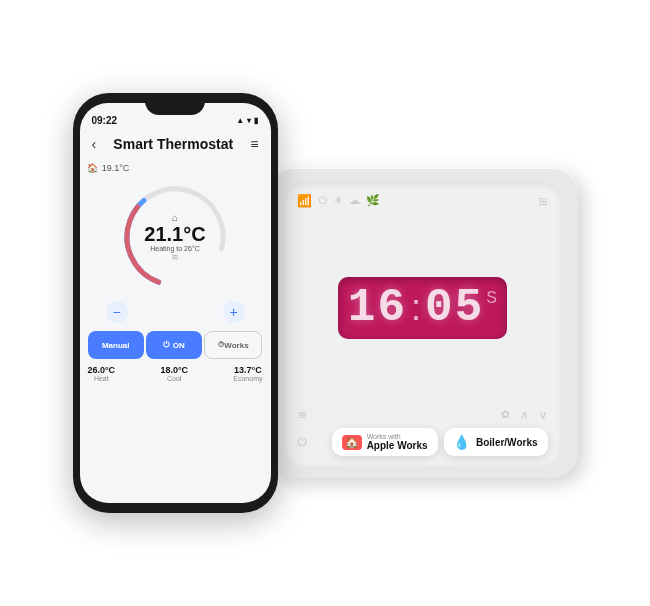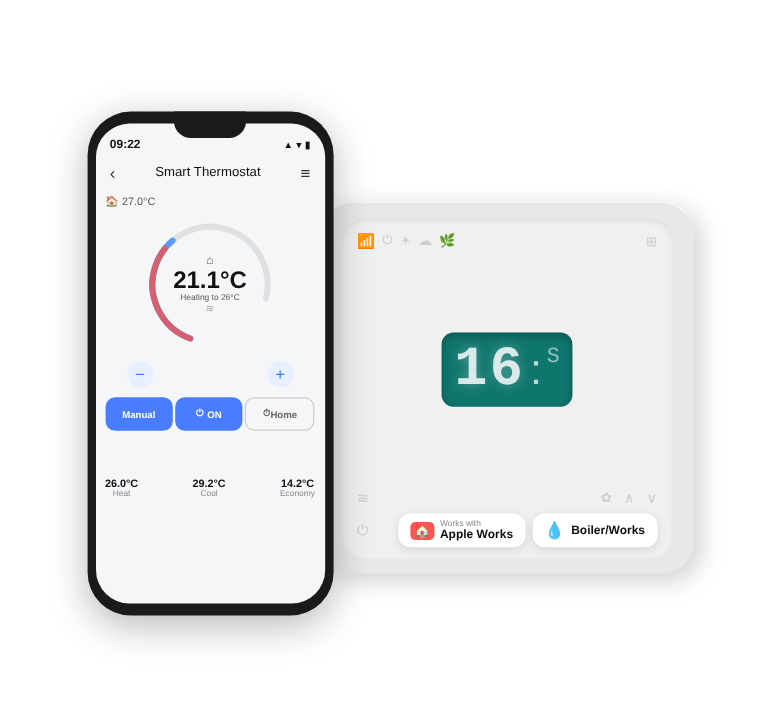--- a/index.html
+++ b/index.html
@@ -70,21 +70,21 @@
     .status-icons { display: flex; gap: 3px; align-items: center; font-size: 8px; }
     
     .nav-bar {
       height: 30px;
       display: flex;
       align-items: center;
       justify-content: space-between;
       padding: 0 12px;
       flex-shrink: 0;
     }
-    .nav-bar .nav-title { font-size: 11px; font-weight: 400; color: #111; }
+    .nav-bar .nav-title { font-size: 14px; font-weight: 700; color: #111; }
     .nav-back { font-size: 14px; color: #333; }
     .nav-menu { font-size: 14px; color: #333; }
     
     .app-content { flex: 1; padding: 4px 8px; display: flex; flex-direction: column; gap: 4px; }
     .home-temp { font-size: 9px; color: #555; display: flex; align-items: center; gap: 3px; }
     
     .thermo-circle-wrap {
       display: flex;
       justify-content: center;
       align-items: center;
@@ -109,21 +109,21 @@
     .mode-btn {
       flex: 1; height: 28px; border-radius: 8px;
       display: flex; align-items: center; justify-content: center;
       font-size: 8px; font-weight: 600; color: white;
     }
     .mode-btn.manual { background: #4a7cff; }
     .mode-btn.on { background: #4a7cff; gap: 3px; }
     .mode-btn.auto { background: transparent; border: 1px solid #ccc; color: #666; }
     
     .presets-row { display: flex; justify-content: space-between; margin-top: 2px; }
-    .preset-item { text-align: center; margin-top: 33px; }
+    .preset-item { text-align: center; }
     .preset-temp { font-size: 9px; font-weight: 700; color: #111; }
     .preset-label { font-size: 7px; color: #888; }
 
     
     .thermostat-device {
       width: 310px;
       height: 310px;
       background: #e8e8e8;
       border-radius: 26px;
       position: relative;
@@ -200,21 +200,21 @@
       font-weight: 600;
       white-space: nowrap;
     }
     .badge-small { font-size: 7px; color: #888; display: block; font-weight: 400; }
     .badge-apple { color: #111; }
     .badge-boiler { color: #111; }
     .apple-icon { font-size: 14px; }
     .water-icon { font-size: 14px; color: #3a8fff; }
     
     .led-bg {
-      background: #0f766e;
+      background: #be185d;
       border-radius: 10px;
       padding: 8px 10px;
       display: flex;
       align-items: center;
       justify-content: center;
       gap: 2px;
       box-shadow: inset 0 2px 8px rgba(0,0,0,0.3);
     }
   </style>
 </head>
@@ -238,21 +238,21 @@
       <div class="nav-bar">
         <span class="nav-back">‹</span>
         <span class="nav-title">Smart Thermostat</span>
         <span class="nav-menu">≡</span>
       </div>
 
       <div class="app-content">
 
         <div class="home-temp">
           <span>🏠</span>
-          <span>27.0°C</span>
+          <span>19.1°C</span>
         </div>
 
         <div class="thermo-circle-wrap">
           <svg class="thermo-svg" viewBox="0 0 120 120">
 
             <circle cx="60" cy="60" r="48" fill="none" stroke="#e0e0e0" stroke-width="5" stroke-dasharray="251" stroke-dashoffset="30" stroke-linecap="round" transform="rotate(110 60 60)"></circle>
 
             <circle cx="60" cy="60" r="48" fill="none" stroke="#5a9bff" stroke-width="5" stroke-dasharray="100 251" stroke-linecap="round" transform="rotate(110 60 60)"></circle>
 
             <circle cx="60" cy="60" r="48" fill="none" stroke="#d66070" stroke-width="5" stroke-dasharray="251" stroke-dashoffset="160" stroke-linecap="round" transform="rotate(110 60 60)"></circle>
@@ -274,35 +274,35 @@
         </div>
 
         <div class="mode-buttons">
           <div class="mode-btn manual">Manual</div>
           <div class="mode-btn on">
             <span>⏻</span>
             <span>ON</span>
           </div>
           <div class="mode-btn auto">
             <span>⏱</span>
-            <span>Home</span>
+            <span>Works</span>
           </div>
         </div>
 
         <div class="presets-row">
           <div class="preset-item">
             <div class="preset-temp">26.0°C</div>
             <div class="preset-label">Heat</div>
           </div>
           <div class="preset-item">
-            <div class="preset-temp">29.2°C</div>
+            <div class="preset-temp">18.0°C</div>
             <div class="preset-label">Cool</div>
           </div>
           <div class="preset-item">
-            <div class="preset-temp">14.2°C</div>
+            <div class="preset-temp">13.7°C</div>
             <div class="preset-label">Economy</div>
           </div>
         </div>
       </div>
     </div>
   </div>
 
   <div class="thermostat-device">
     <div class="device-inner">
 
@@ -316,20 +316,21 @@
         </div>
         <div class="dev-icons-right">
           <span class="dev-icon" style="color:#ccc;">⊞</span>
         </div>
       </div>
 
       <div class="led-display">
         <div class="led-bg">
           <span class="led-number" style="font-size:46px; color:rgba(255,255,255,0.82); text-shadow: 0 0 10px rgba(255,255,255,0.3); font-family: 'Courier New', monospace; font-weight:700; letter-spacing:2px;">16</span>
           <span class="led-colon" style="font-size:36px; color:rgba(255,255,255,0.7);">:</span>
+          <span class="led-number" style="font-size:46px; color:rgba(255,255,255,0.82); text-shadow: 0 0 10px rgba(255,255,255,0.3); font-family: 'Courier New', monospace; font-weight:700; letter-spacing:2px;">05</span>
           <span class="led-small" style="font-size:18px; color:rgba(255,255,255,0.55); font-family: 'Courier New', monospace; align-self:flex-start; margin-top:4px;">S</span>
         </div>
       </div>
 
       <div class="device-icons-bottom">
         <div style="display:flex; gap:6px; align-items:center;">
           <span class="dev-flame" style="color:#ccc; font-size:12px;">≋</span>
         </div>
         <div class="dev-arrows">
           <span class="dev-arrow" style="color:#ccc; font-size:11px;">✿</span>

